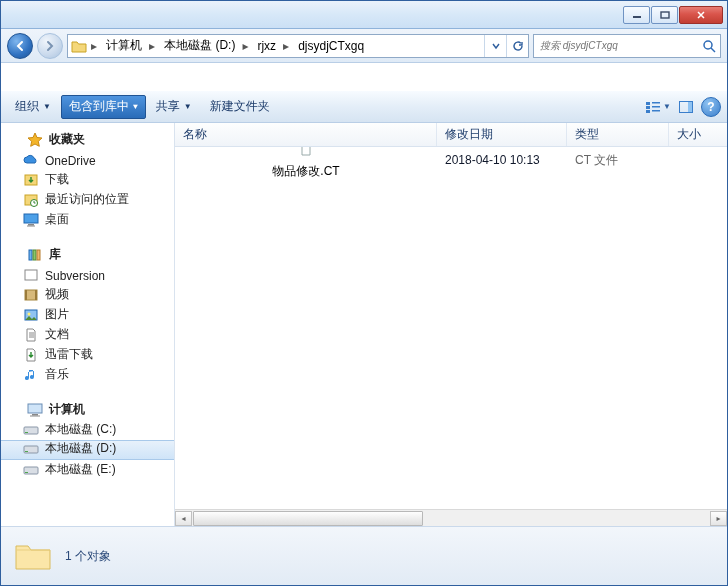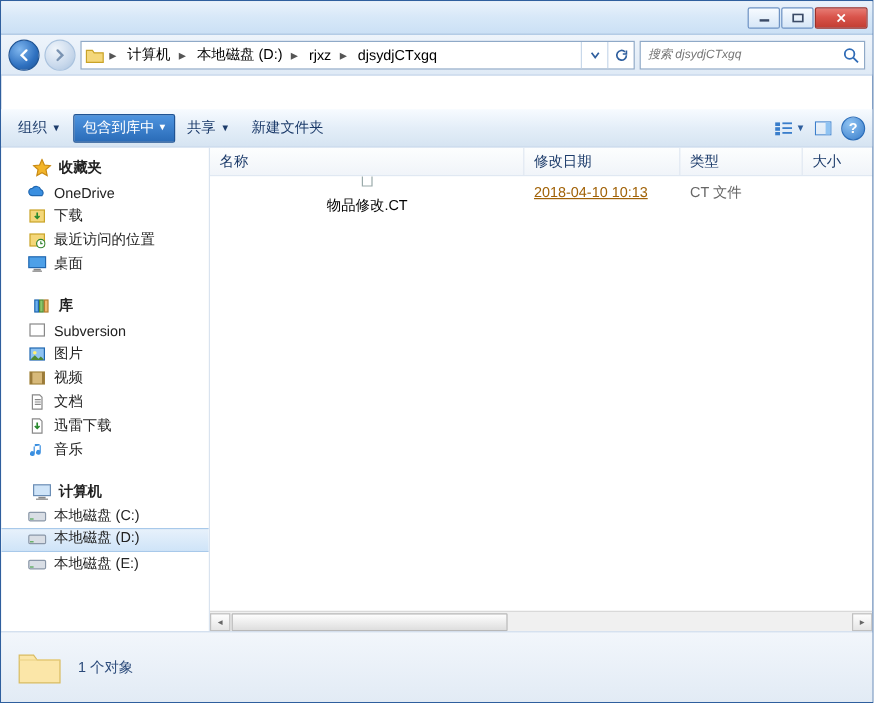--- a/index.html
+++ b/index.html
@@ -253,21 +253,21 @@
     background: #fff;
   }
   .row {
     display: flex;
     align-items: center;
     height: 22px;
     padding-top: 4px;
   }
   .cell { padding: 0 8px; overflow: hidden; white-space: nowrap; text-overflow: ellipsis; }
   .c-name { width: 262px; display:flex; align-items:center; gap:6px; color:#000;flex-direction:column; }
-  .c-date { width: 130px; color: #a16207; text-decoration: underline; }
+  .c-date { width: 130px; color: #0f172a; }
   .c-type { width: 102px; color: #666; }
   .c-size { flex: 1; color: #666; }
   
   .hscroll {
     height: 17px;
     background: #f0f0f0;
     border-top: 1px solid #d9d9d9;
     display: flex;
     align-items: center;
   }
@@ -486,36 +486,36 @@
           <span class="icon16">
               <svg width="14" height="12" viewBox="0 0 14 12">
                 <rect x="1" y="1" width="12" height="10" fill="#fff" stroke="#888"></rect>
               </svg>
             </span>
           <span>Subversion</span>
         </div>
         <div class="sb-item">
           <span class="icon16">
               <svg width="14" height="12" viewBox="0 0 14 12">
+                <rect x="1" y="1" width="12" height="10" fill="#d7b97a" stroke="#a4863f"></rect>
+                <rect x="1" y="1" width="2" height="10" fill="#9b7b3a"></rect>
+                <rect x="11" y="1" width="2" height="10" fill="#9b7b3a"></rect>
+              </svg>
+            </span>
+          <span>视频</span>
+        </div>
+        <div class="sb-item">
+          <span class="icon16">
+              <svg width="14" height="12" viewBox="0 0 14 12">
                 <rect x="1" y="1" width="12" height="10" fill="#8fc3f2" stroke="#2067b0"></rect>
                 <circle cx="5" cy="5" r="1.5" fill="#fff176"></circle>
                 <path d="M2 10 l3-3 3 3 2-2 2 2 v1 H2 z" fill="#4f8a35"></path>
               </svg>
             </span>
           <span>图片</span>
-        </div>
-        <div class="sb-item">
-          <span class="icon16">
-              <svg width="14" height="12" viewBox="0 0 14 12">
-                <rect x="1" y="1" width="12" height="10" fill="#d7b97a" stroke="#a4863f"></rect>
-                <rect x="1" y="1" width="2" height="10" fill="#9b7b3a"></rect>
-                <rect x="11" y="1" width="2" height="10" fill="#9b7b3a"></rect>
-              </svg>
-            </span>
-          <span>视频</span>
         </div>
         <div class="sb-item">
           <span class="icon16">
               <svg width="12" height="14" viewBox="0 0 12 14">
                 <path d="M2 1 h6 l2 2 v10 H2 z" fill="#fff" stroke="#888"></path>
                 <path d="M4 5 h5 M4 7 h5 M4 9 h5" stroke="#888"></path>
               </svg>
             </span>
           <span>文档</span>
         </div>

